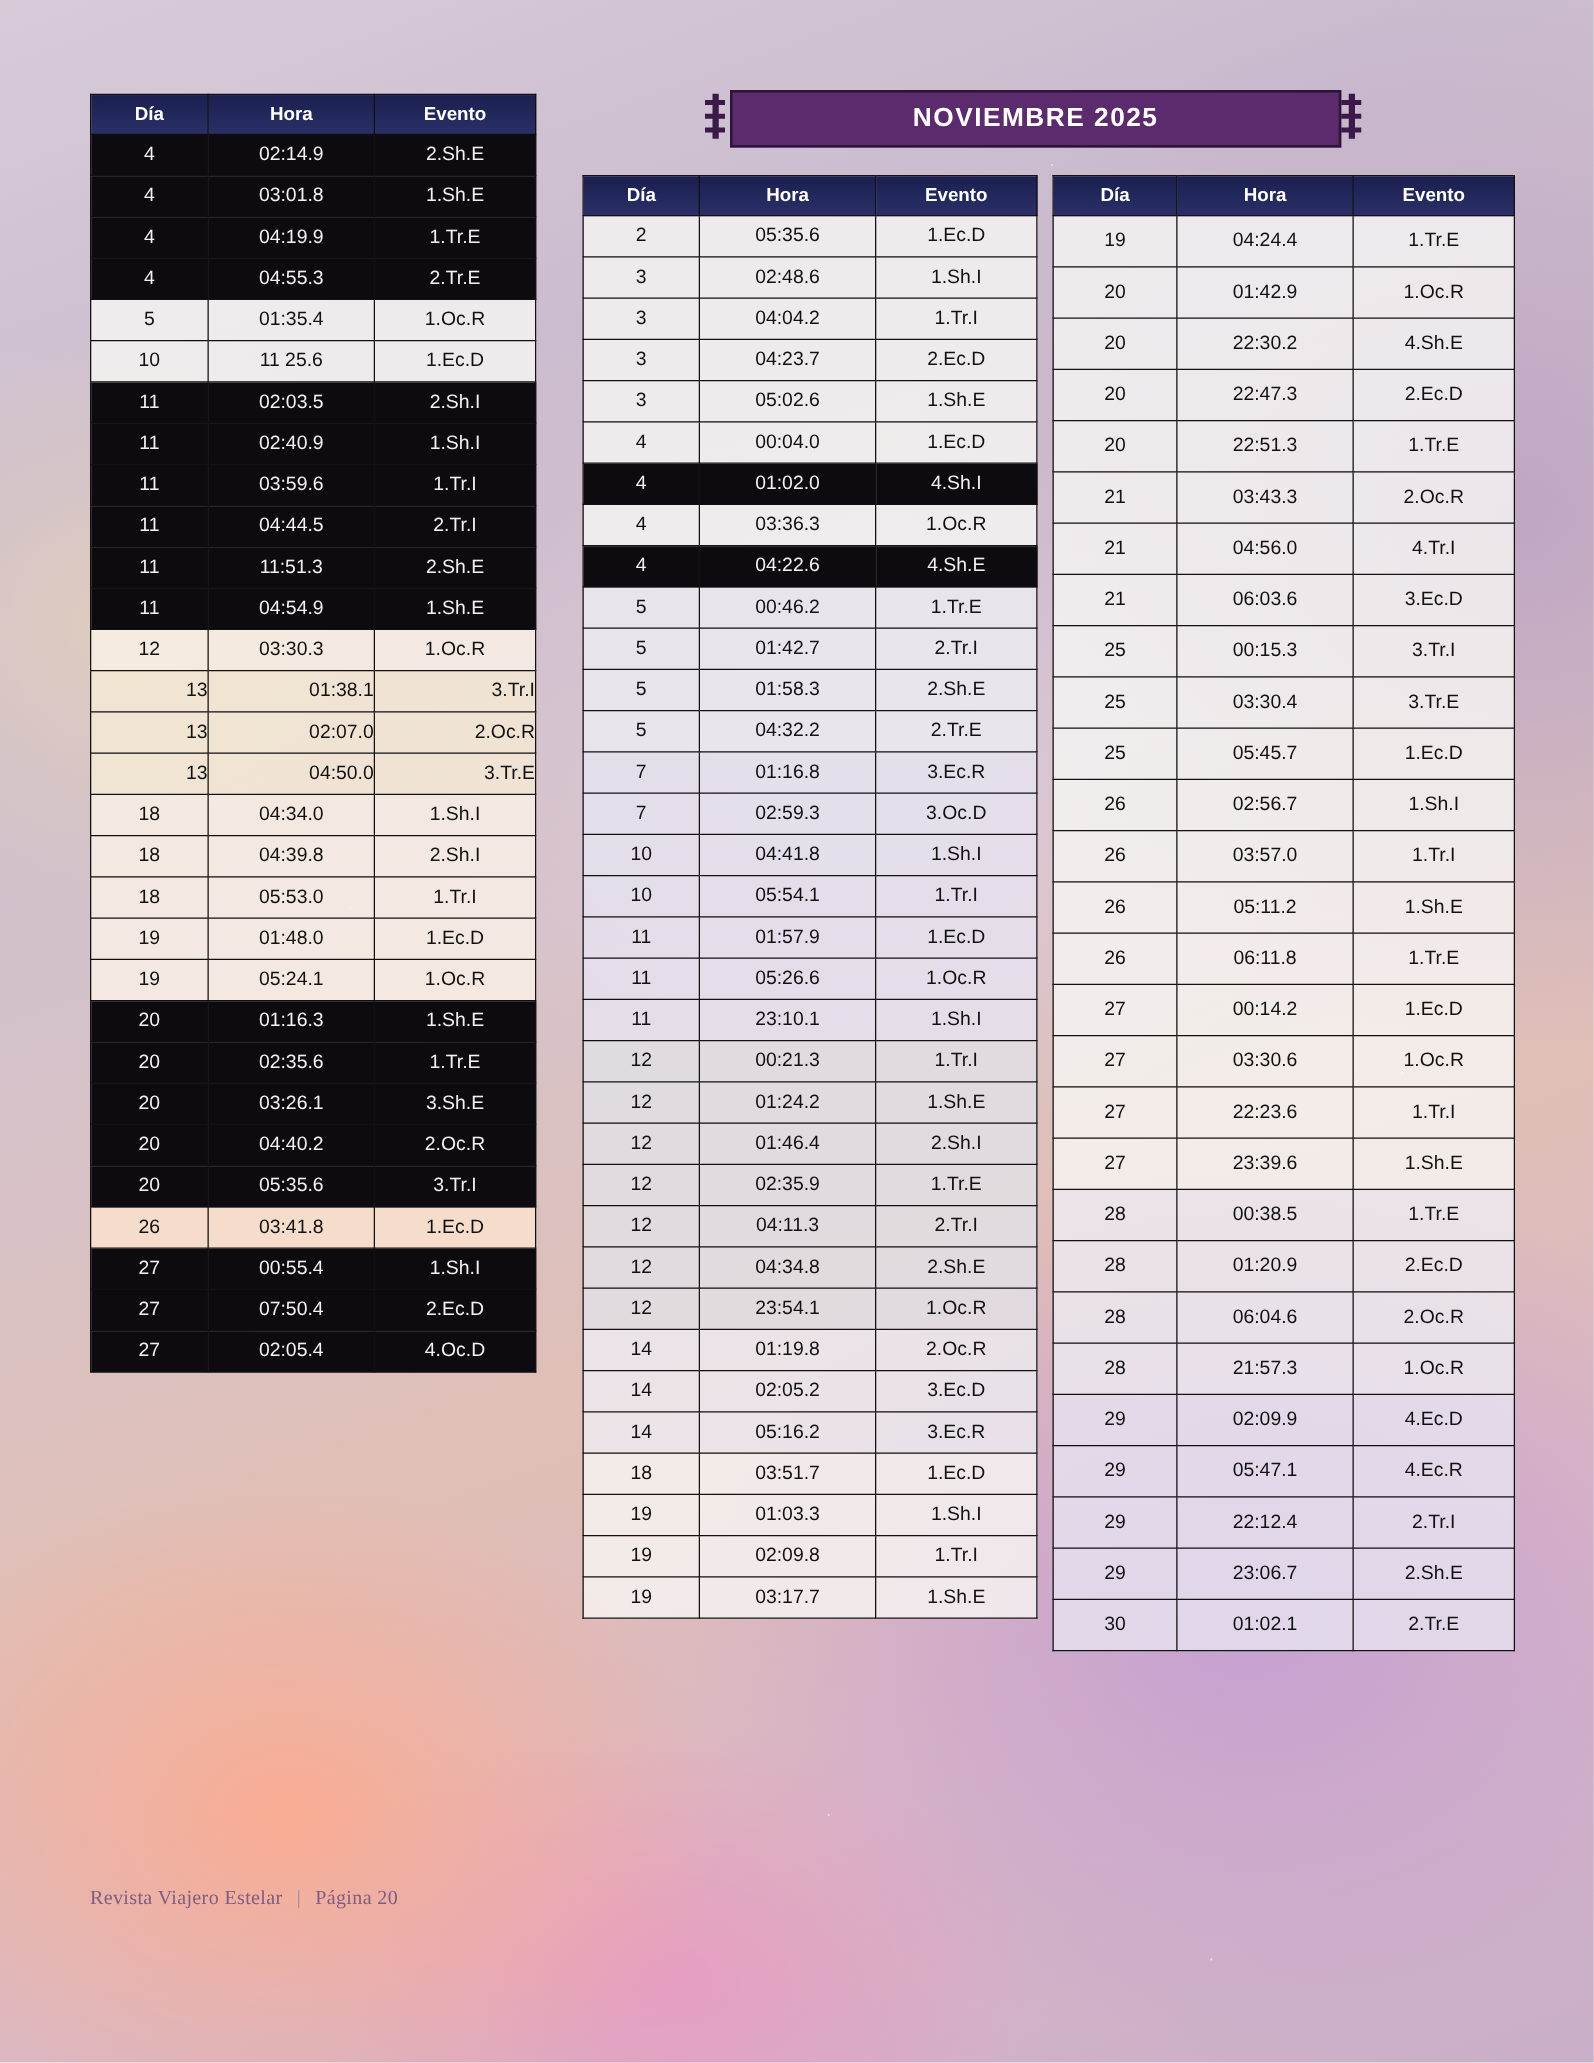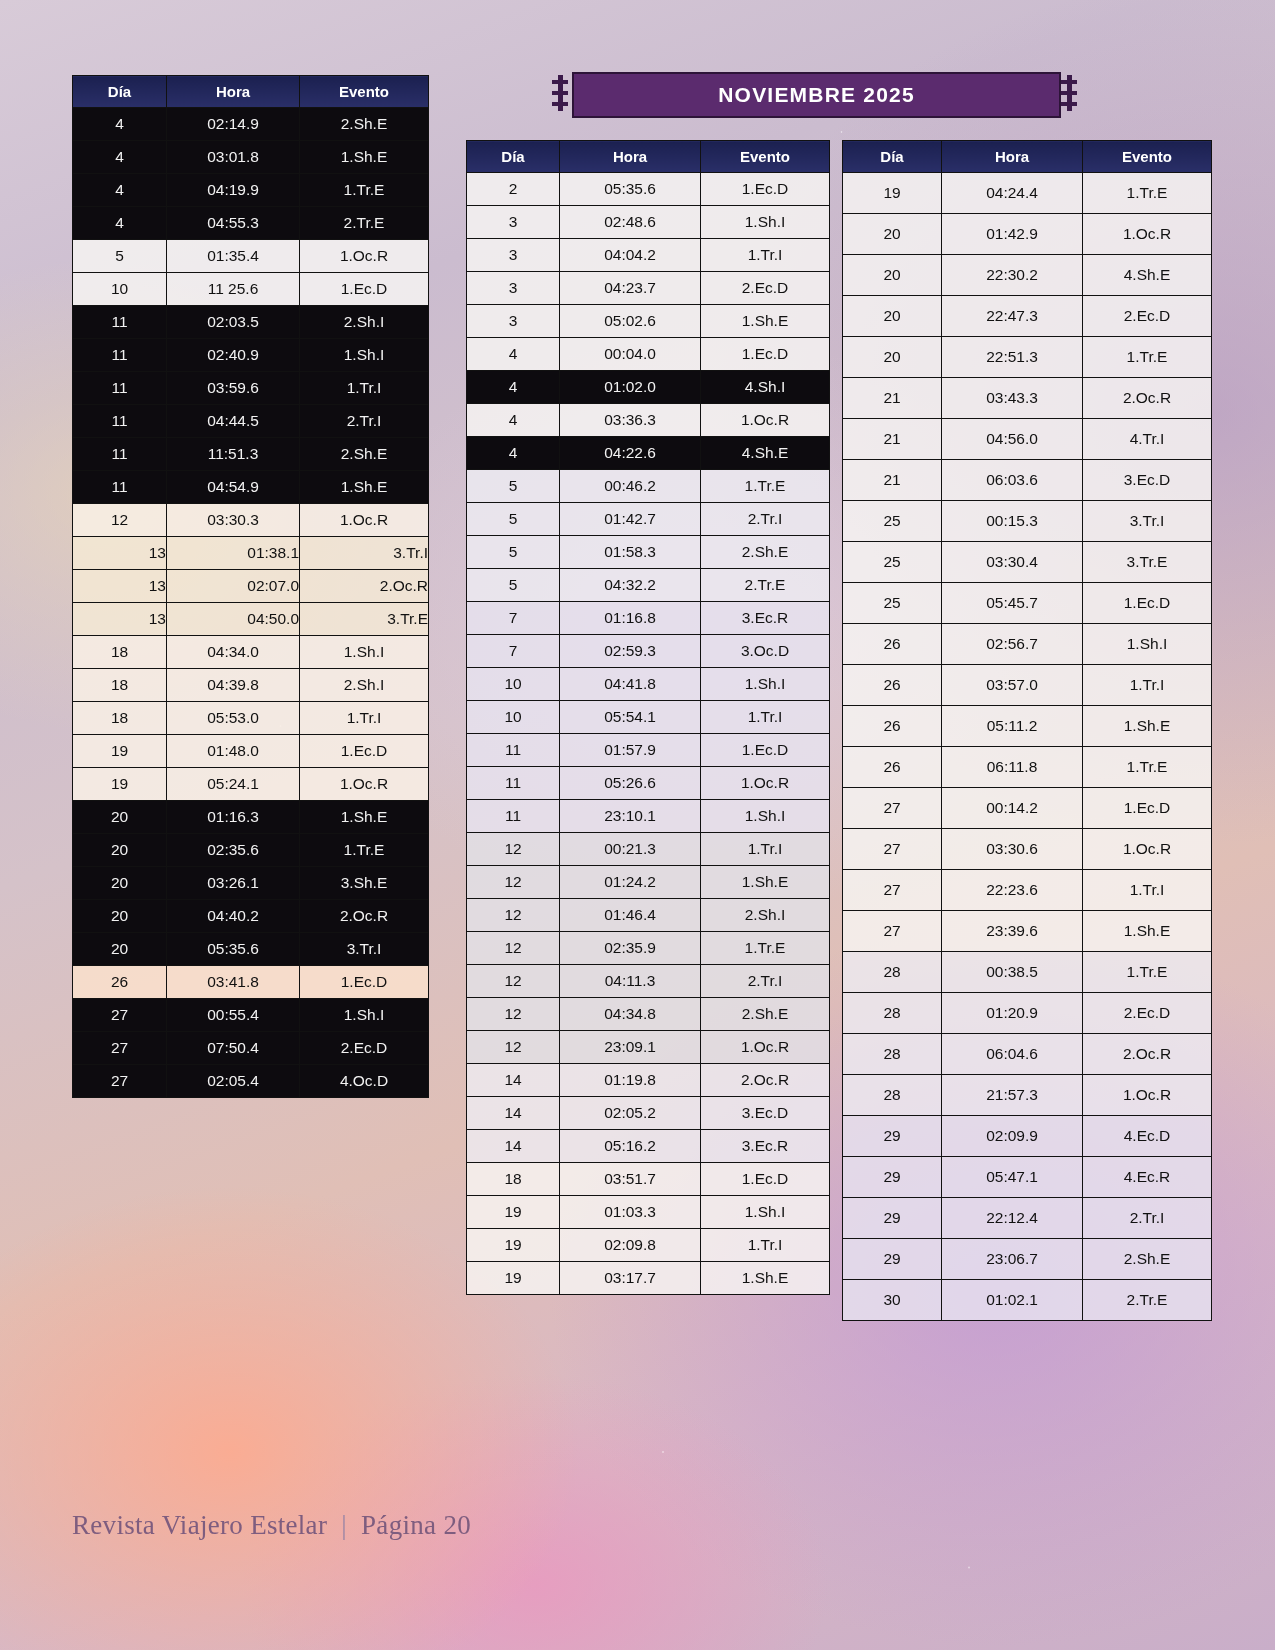--- a/index.html
+++ b/index.html
@@ -21,21 +21,21 @@
       radial-gradient(1.5px 1.5px at 30% 62%, rgba(255,255,255,.7), transparent),
       radial-gradient(1.2px 1.2px at 66% 8%, rgba(255,255,255,.8), transparent),
       radial-gradient(1.6px 1.6px at 88% 52%, rgba(255,255,255,.75), transparent),
       radial-gradient(1.3px 1.3px at 52% 88%, rgba(255,255,255,.8), transparent),
       radial-gradient(1.4px 1.4px at 76% 95%, rgba(255,255,255,.7), transparent),
       radial-gradient(1.2px 1.2px at 22% 44%, rgba(255,255,255,.6), transparent),
       radial-gradient(1.5px 1.5px at 95% 80%, rgba(255,255,255,.8), transparent);
   }
 
   
-  .banner-wrap{position:absolute;left:552px;top:72px;width:525px;height:42px;}
+  .banner-wrap{position:absolute;left:564px;top:72px;width:525px;height:42px;}
   .banner{position:absolute;left:20px;top:0;width:485px;height:42px;
     background:#5b2b6e;border:2px solid #2d1438;display:flex;align-items:center;justify-content:center;}
   .banner-title{color:#fff;font-weight:bold;font-size:21px;letter-spacing:1.2px;}
   .bracket{position:absolute;top:3px;width:16px;height:36px;}
   .bracket .bar{position:absolute;left:6px;top:0;width:5px;height:36px;background:#3b1a4a;}
   .bracket .t{position:absolute;width:16px;height:4px;background:#3b1a4a;}
   .bracket .t1{top:5px;left:0}
   .bracket .t2{top:16px;left:0}
   .bracket .t3{top:27px;left:0}
   .bracket-l{left:0}
@@ -76,21 +76,21 @@
   .tbl-mid .c-day{width:92px}
   .tbl-mid .c-hour{width:140px}
   .tbl-mid .c-event{width:128px}
   .tbl-right .c-day{width:98px}
   .tbl-right .c-hour{width:140px}
   .tbl-right .c-event{width:128px}
   .tbl-right td{padding:11px 0;}
 
   
   .footer{position:absolute;left:72px;top:1510px;font-family:"Liberation Serif", serif;
-    font-size:27px;color:#7e5d7f;letter-spacing:.3px;}
+    font-size:16px;color:#7e5d7f;letter-spacing:.3px;}
   .footer .sep{color:#9b86a5;margin:0 7px;}
 </style>
 </head>
 <body>
 
 <div class="starfield"></div>
 
 <div class="banner-wrap">
   <div class="bracket bracket-l">
     <div class="bar"></div>
@@ -405,21 +405,21 @@
         <td class="c-hour">04:11.3</td>
         <td class="c-event">2.Tr.I</td>
       </tr>
       <tr class="r-grey">
         <td class="c-day">12</td>
         <td class="c-hour">04:34.8</td>
         <td class="c-event">2.Sh.E</td>
       </tr>
       <tr class="r-grey">
         <td class="c-day">12</td>
-        <td class="c-hour">23:09.1</td>
+        <td class="c-hour">23:54.1</td>
         <td class="c-event">1.Oc.R</td>
       </tr>
       <tr class="r-pale">
         <td class="c-day">14</td>
         <td class="c-hour">01:19.8</td>
         <td class="c-event">2.Oc.R</td>
       </tr>
       <tr class="r-pale">
         <td class="c-day">14</td>
         <td class="c-hour">02:05.2</td>

